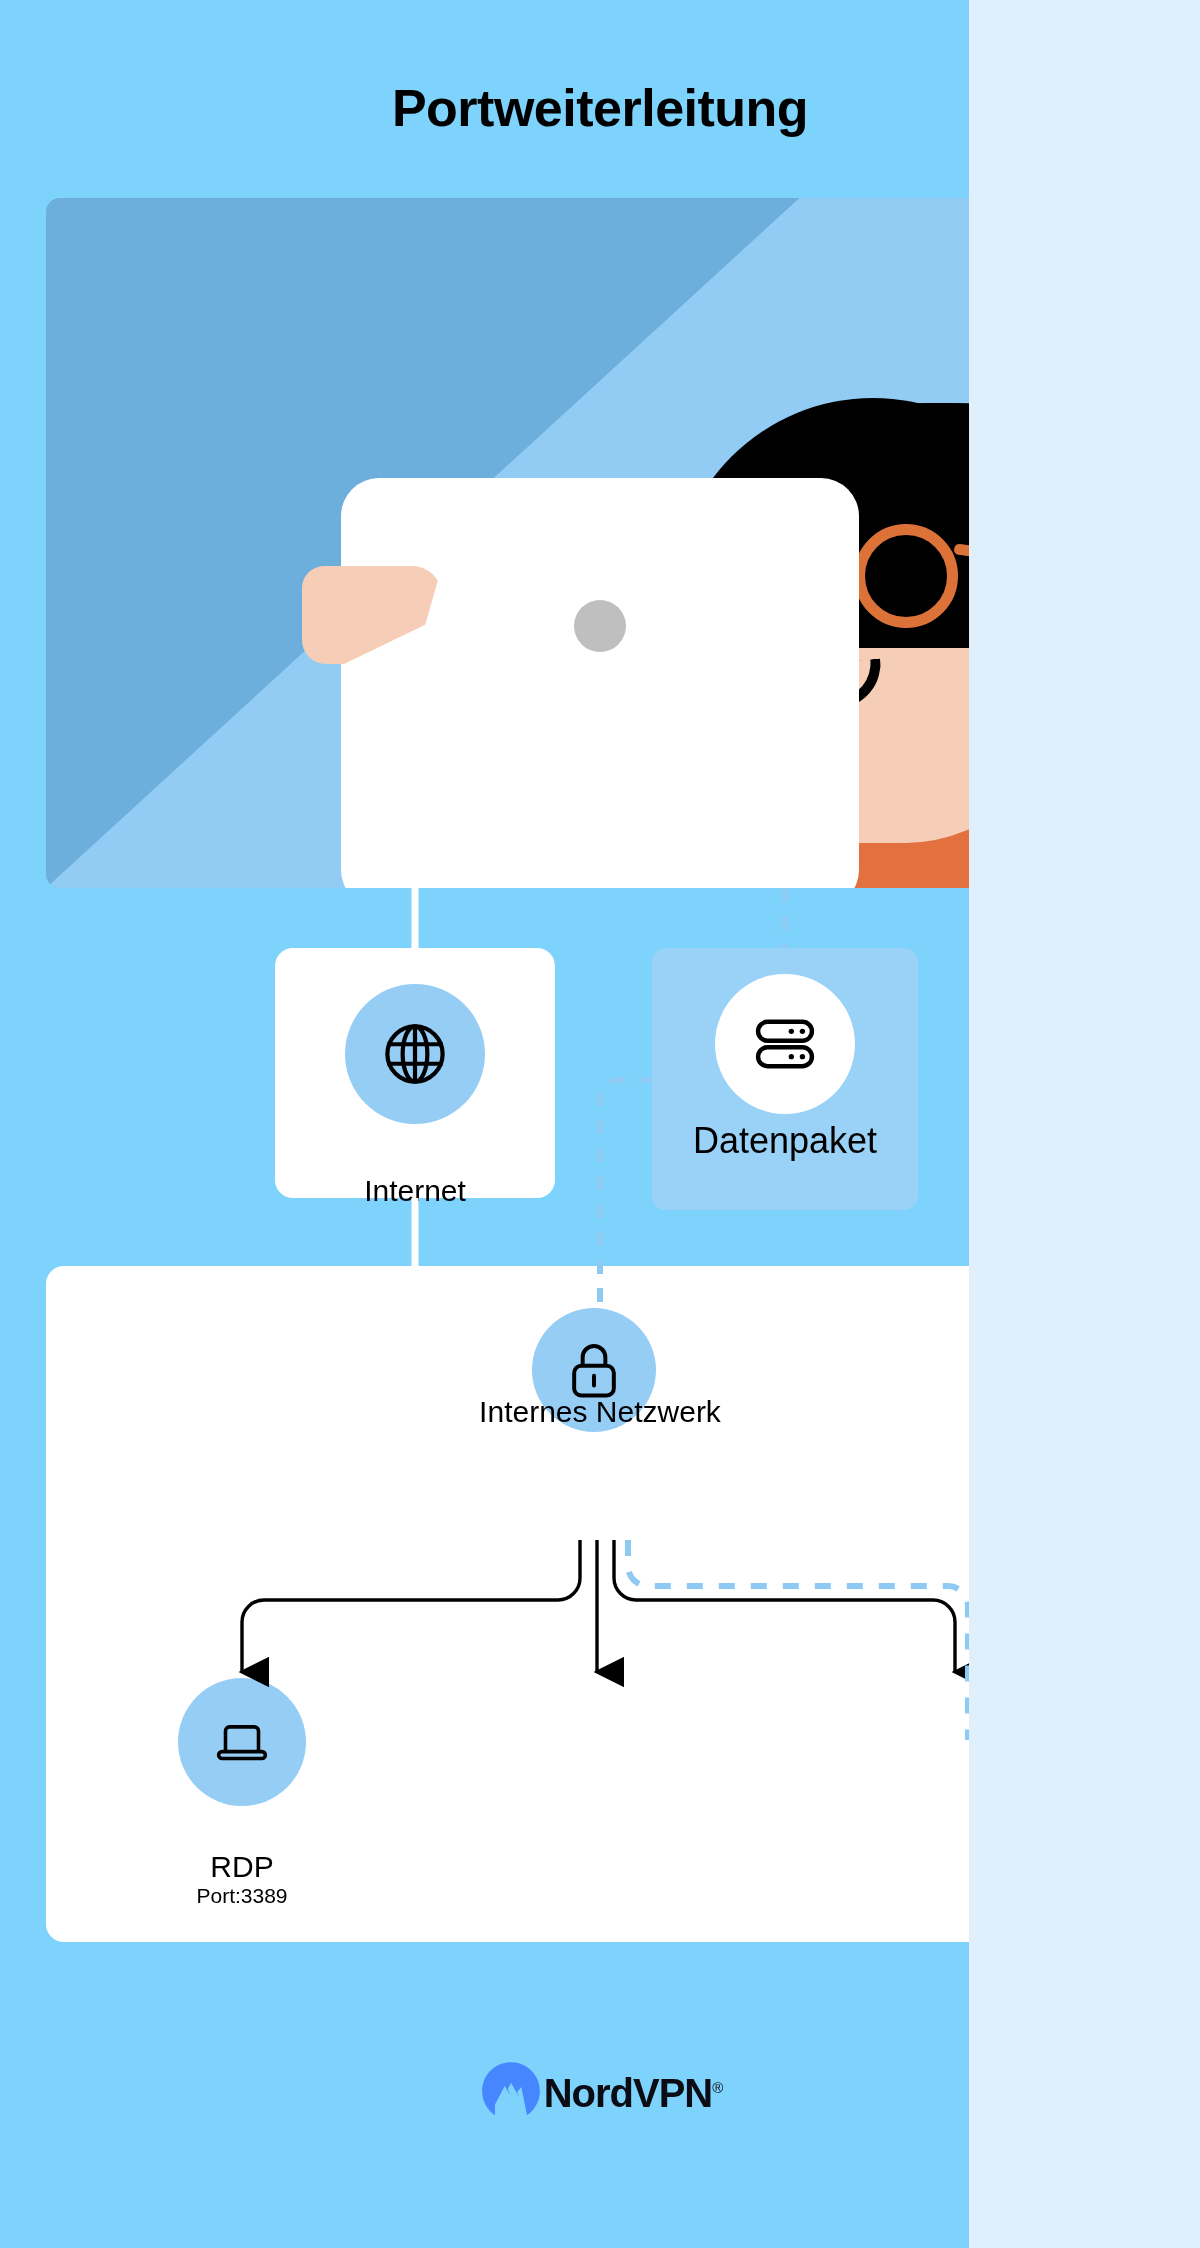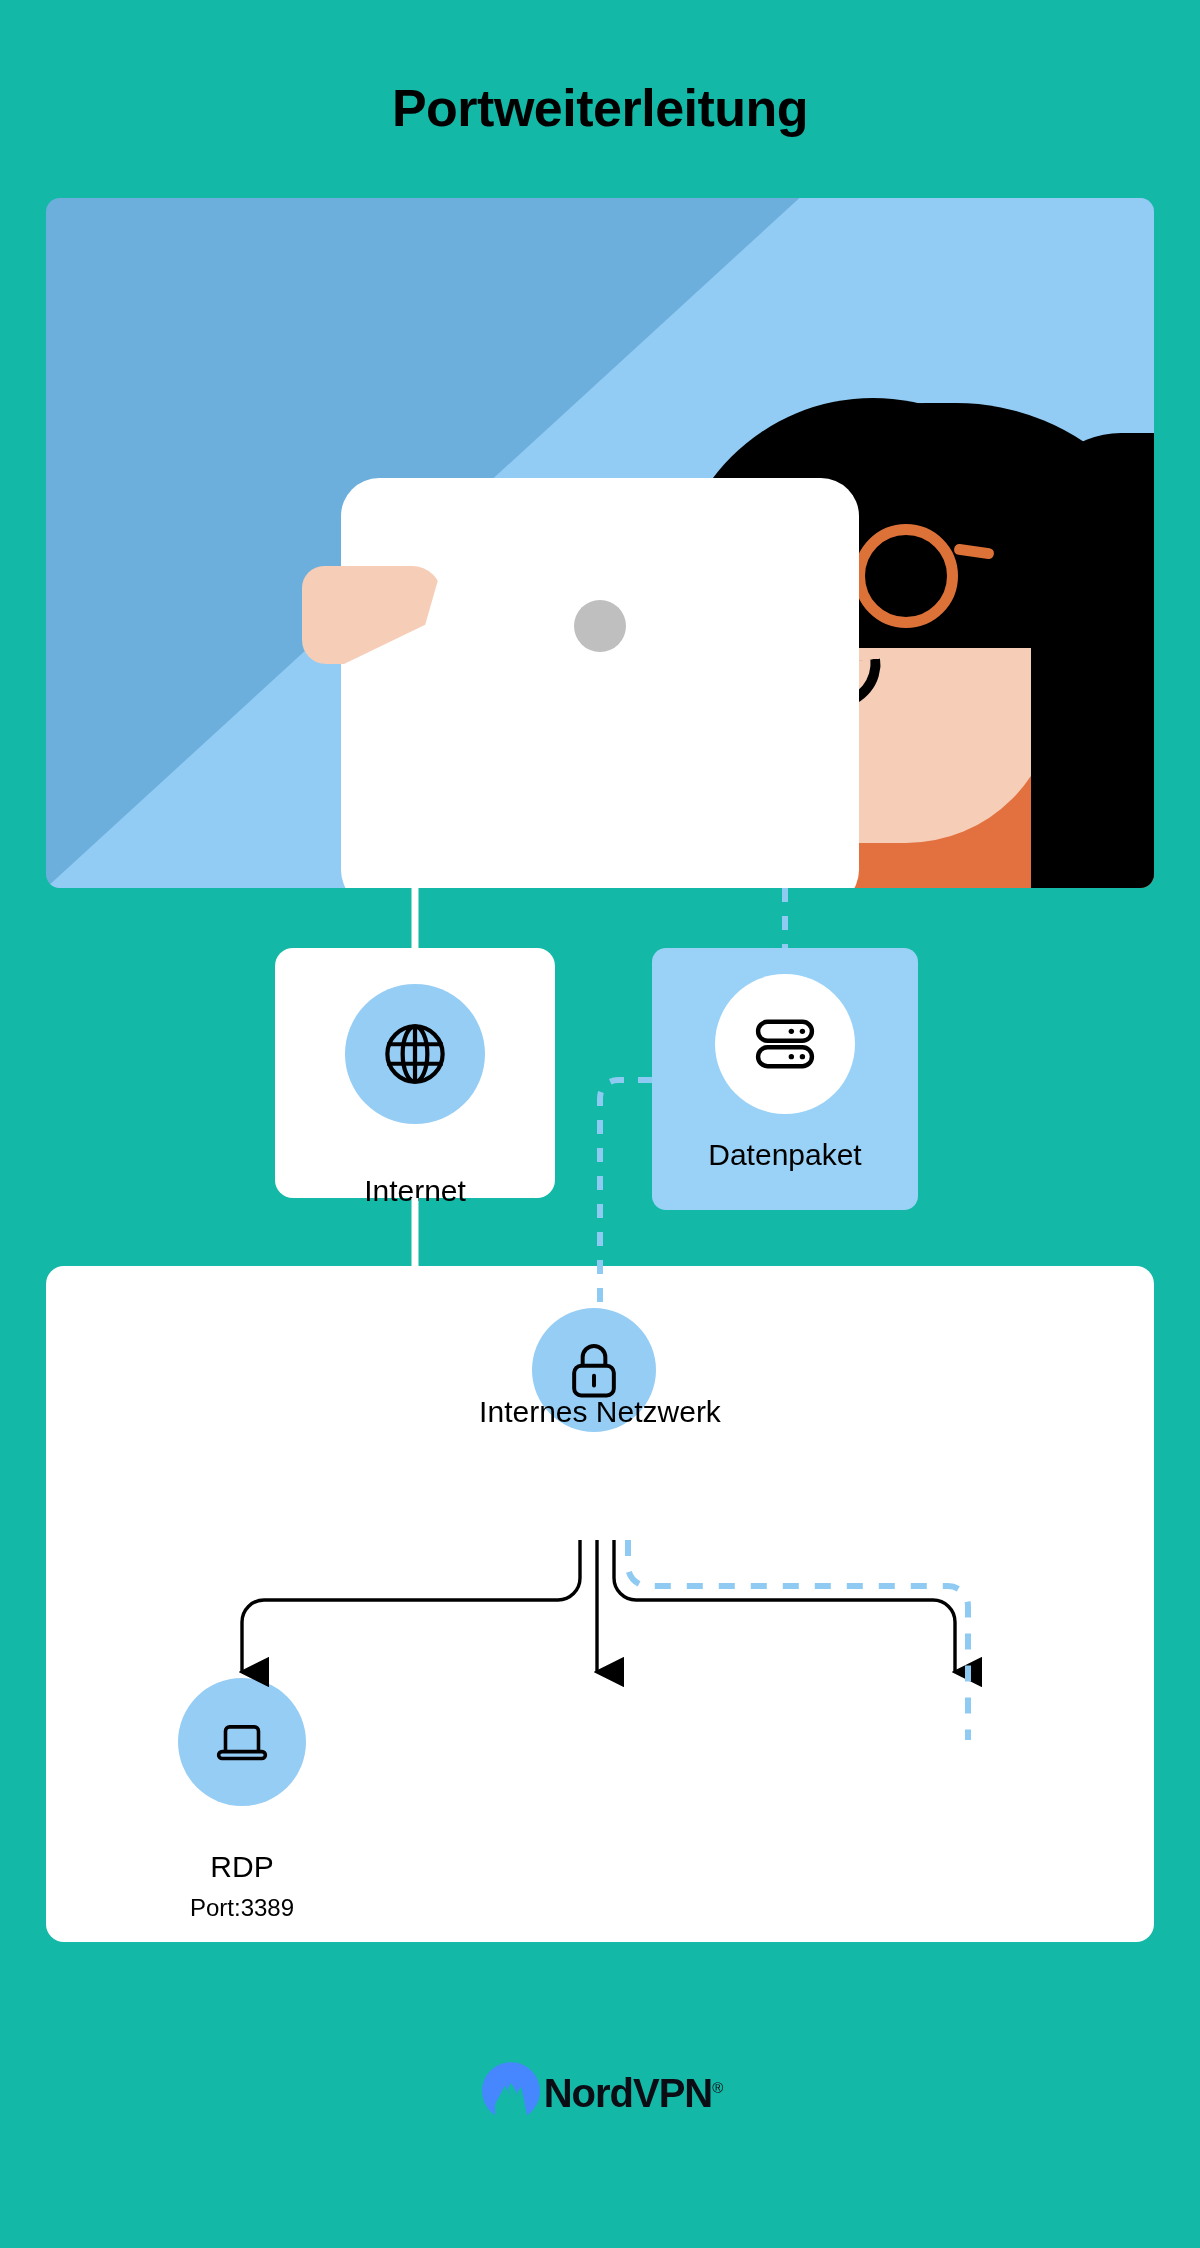--- a/index.html
+++ b/index.html
@@ -4,23 +4,23 @@
 <style>
   * { box-sizing: border-box; margin: 0; padding: 0; }
   html, body {
     width: 1200px;
     height: 2248px;
     background: #dfeffc;
     font-family: "Liberation Sans", sans-serif;
   }
   #page {
     position: relative;
-    width: 1200px;
+    width: 969px;
     height: 2248px;
-    background: #14b8a6;
+    background: #7dd3fc;
     overflow: hidden;
   }
 
   
   #title {
     position: absolute;
     top: 78px;
     left: 0;
     width: 1200px;
     text-align: center;
@@ -216,23 +216,23 @@
   #card-datenpaket .icon-circle {
     position: absolute;
     left: 63px; top: 26px;
     width: 140px; height: 140px;
     background: #ffffff;
     border-radius: 80px;
     display: flex; align-items: center; justify-content: center;
   }
   #card-datenpaket .label {
     position: absolute;
-    left: 0; top: 190px;
+    left: 0; top: 172px;
     width: 100%;
-    font-size: 30px;
+    font-size: 36px;
     color: #000000;
   }
 
   
   #card-network {
     position: absolute;
     left: 46px; top: 1266px;
     width: 1108px; height: 676px;
     background: #ffffff;
     border-radius: 18px;
@@ -262,22 +262,21 @@
     background: #96cdf5;
     border-radius: 72px;
     display: flex; align-items: center; justify-content: center;
   }
   .endpoint .name {
     margin-top: 44px;
     font-size: 30px;
     color: #000000;
   }
   .endpoint .port {
-    margin-top: 10px;
-    font-size: 24px;
+    font-size: 21px;
     color: #000000;
   }
   #ep-0 { left: 122px; top: 1678px; }
   #ep-1 { left: 478px; top: 1678px; }
   #ep-2 { left: 835px; top: 1678px; }
 
   
   #arrows {
     position: absolute;
     left: 0; top: 0;

